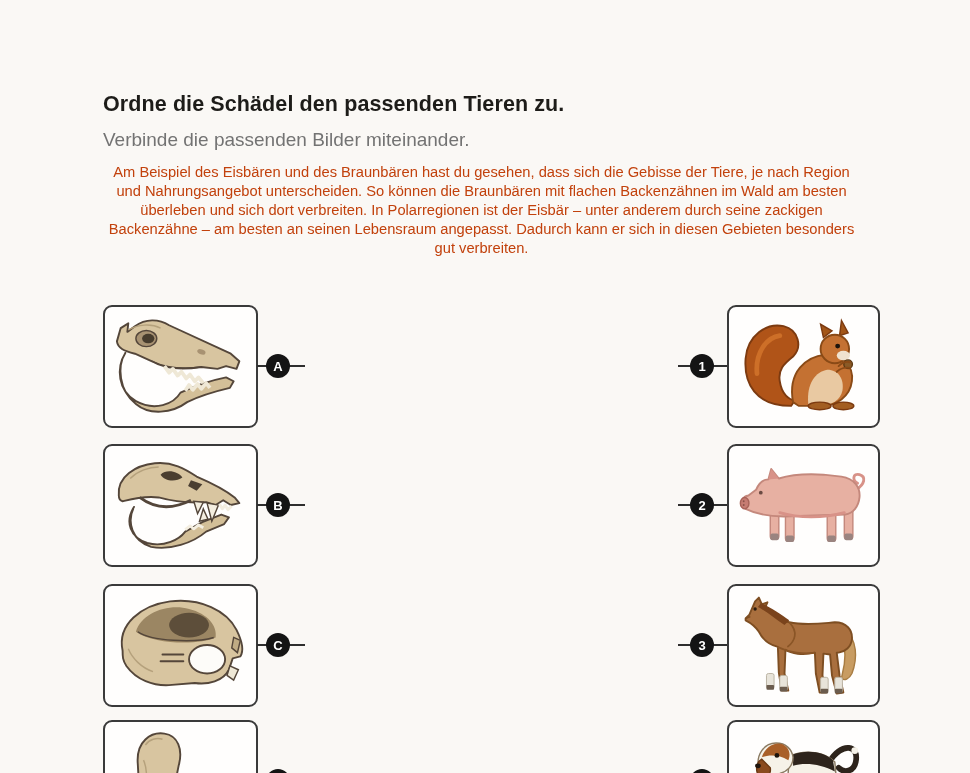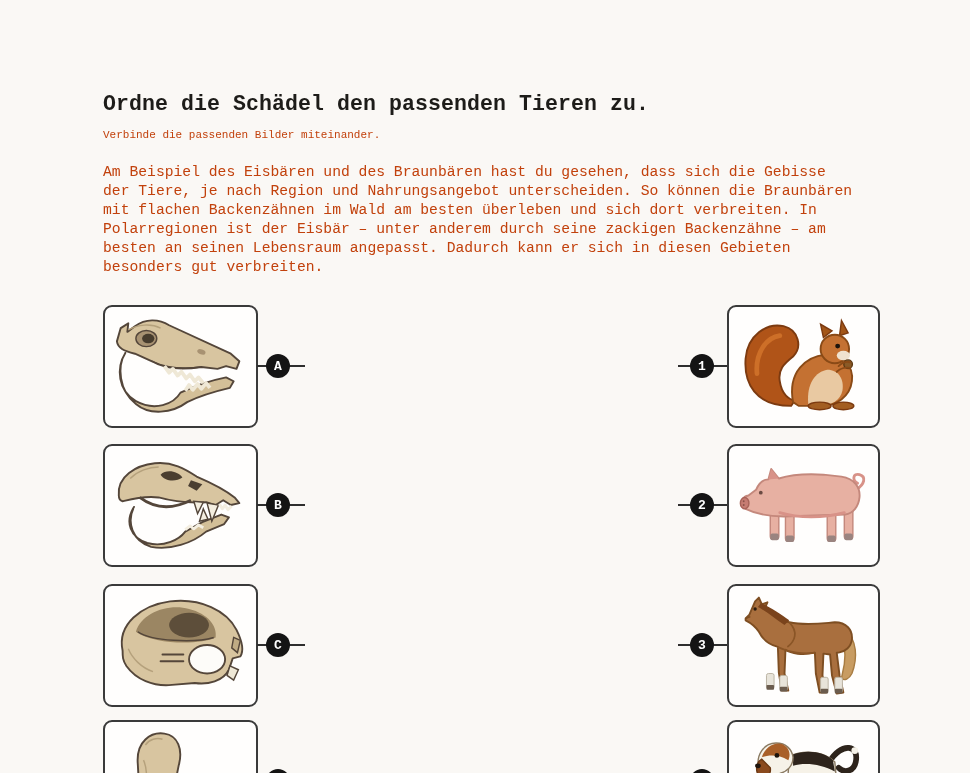--- a/index.html
+++ b/index.html
@@ -1,29 +1,30 @@
 <!DOCTYPE html>
 <html><head>
 <meta charset="utf-8">
 <style>
   * { margin:0; padding:0; box-sizing:border-box; }
   html,body { background:#e9e7e3; }
   .page {
     position:relative; width:970px; height:773px;
     background:#faf8f5; overflow:hidden;
-    font-family:Liberation Mono, monospace;
+    font-family:Liberation Sans, sans-serif;
     color:#1b1a18;
+    text-align:center;
   }
   .page-title {
     position:absolute; left:103px; top:92px;
     font-size:21.5px; font-weight:700; color:#1d1c19; letter-spacing:0.1px;
   }
   .page-subtitle {
     position:absolute; left:103px; top:129px;
-    font-size:11px; color:#c2410c;
+    font-size:19px; color:#737373;
   }
   .intro {
     position:absolute; left:103px; top:163px; width:757px;
     font-size:14.7px; line-height:19px; color:#c2410c;
   }
   .card {
     position:absolute; background:#fffefd;
     border:2px solid #3a3a3a; border-radius:9px;
     display:flex; align-items:center; justify-content:center;
   }

